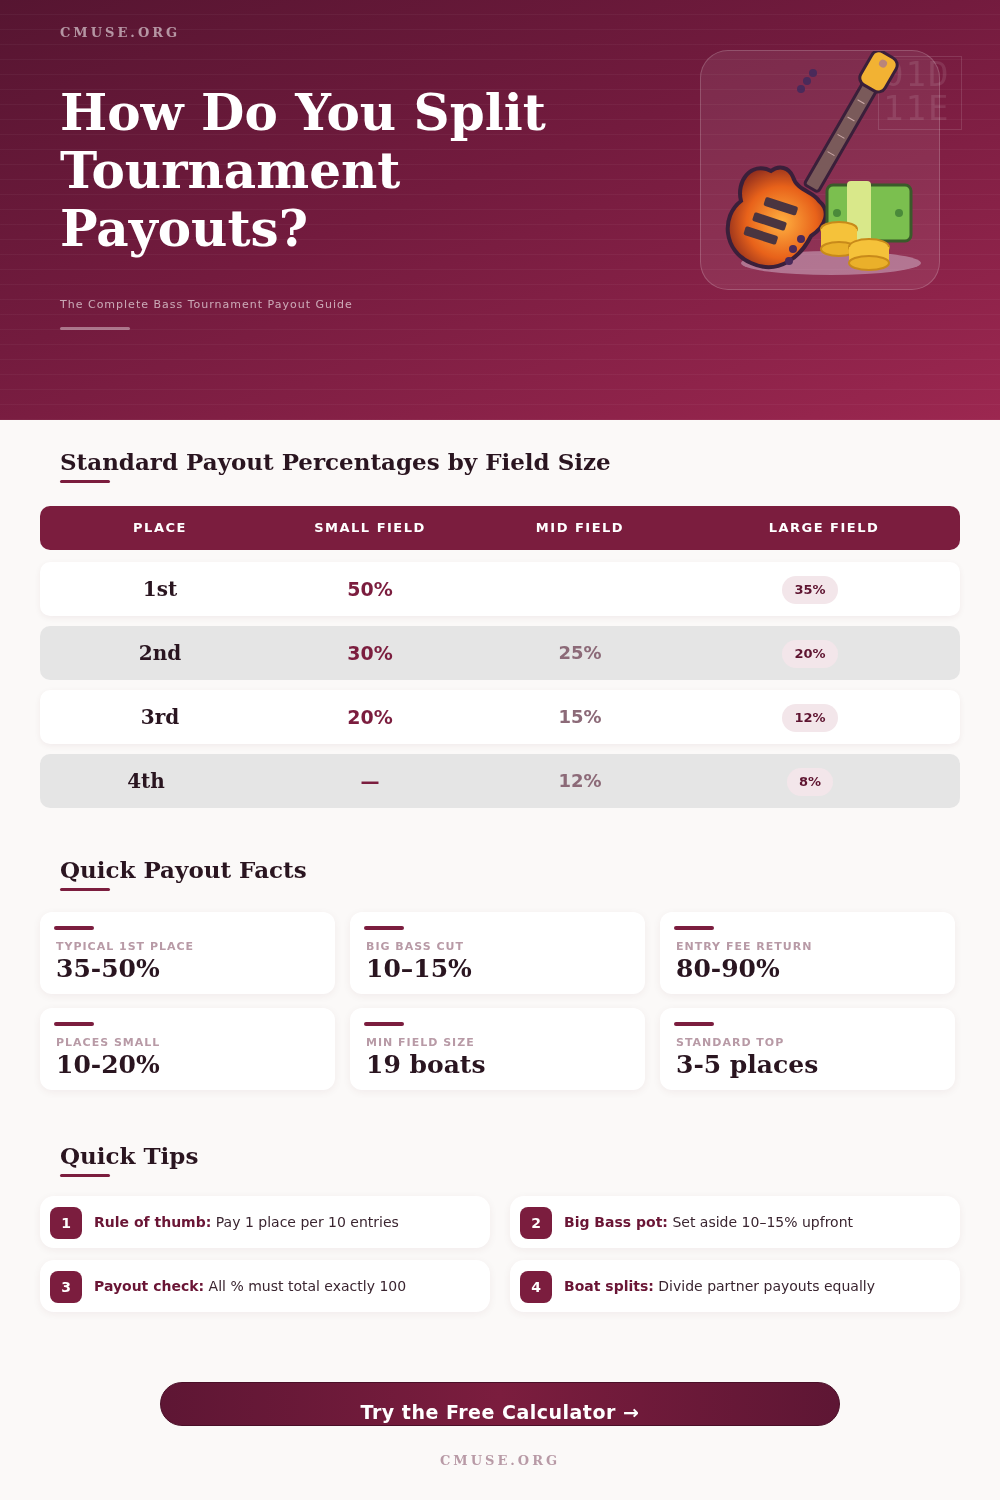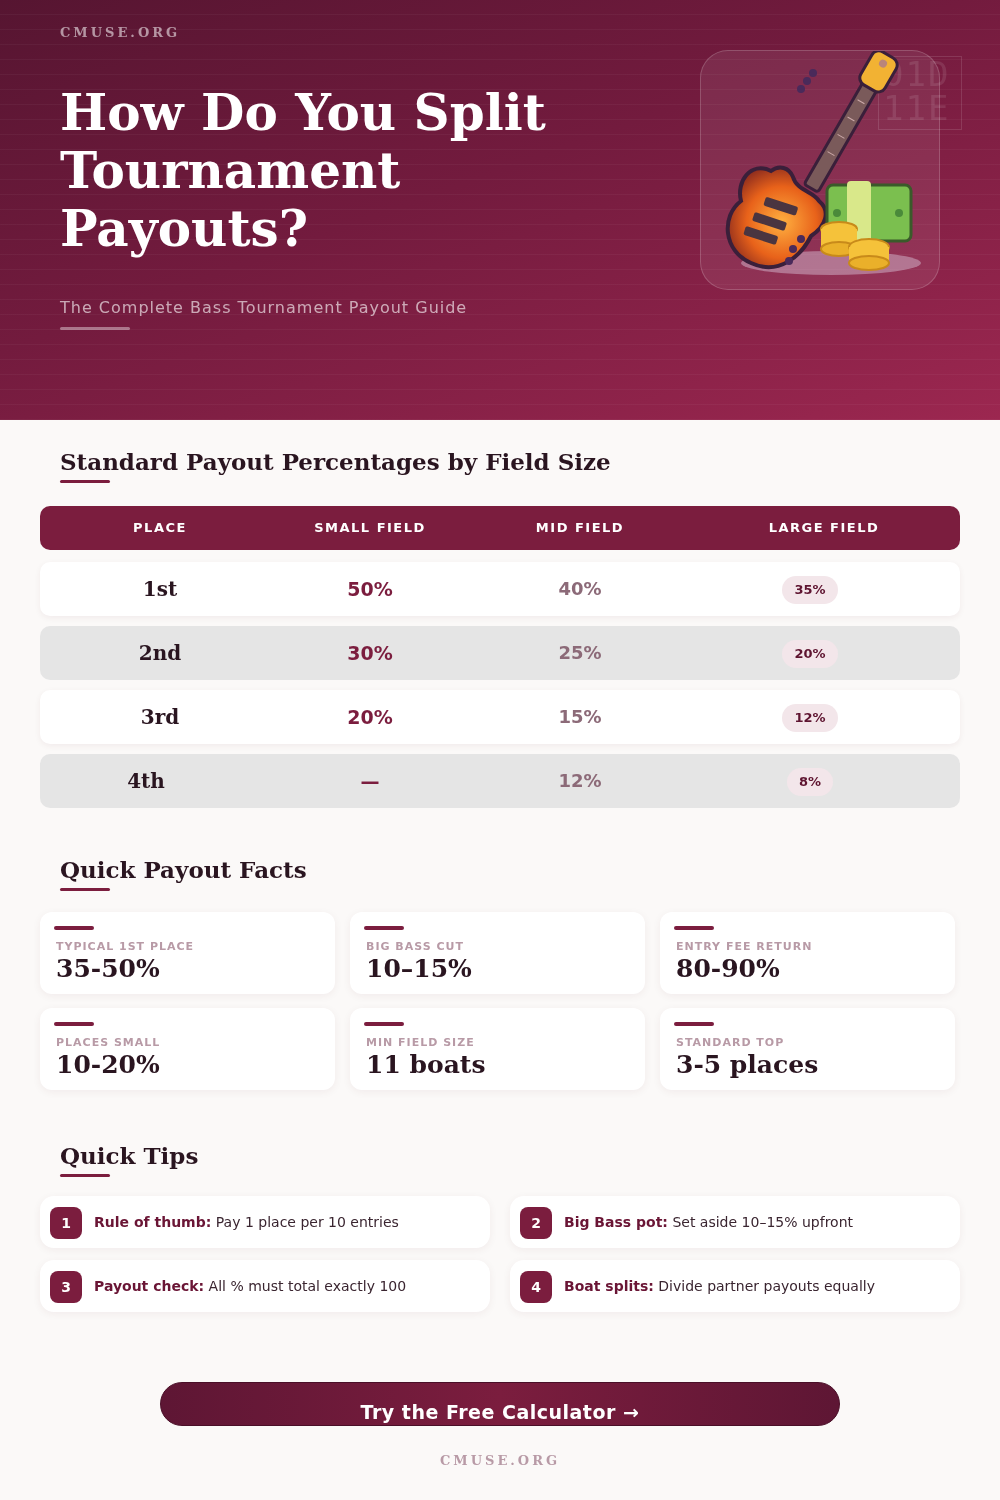--- a/index.html
+++ b/index.html
@@ -26,21 +26,21 @@
     font-family: "DejaVu Serif", serif; font-weight: bold;
     font-size: 13px; letter-spacing: 3px; color: rgba(255,255,255,0.55);
   }
   .hero-title {
     position: absolute; left: 60px; top: 84px; width: 560px;
     font-family: "DejaVu Serif", serif; font-weight: bold;
     font-size: 50px; line-height: 58px; color: #ffffff;
   }
   .hero-subtitle {
     position: absolute; left: 60px; top: 298px;
-    font-size: 16px; letter-spacing: 1px; color: rgba(255,255,255,0.62);
+    font-size: 11px; letter-spacing: 1px; color: rgba(255,255,255,0.62);
   }
   .hero-underline {
     position: absolute; left: 60px; top: 327px; width: 70px; height: 3px;
     border-radius: 2px; background: rgba(255,255,255,0.4);
   }
   .hero-illustration {
     position: absolute; left: 700px; top: 50px; width: 240px; height: 240px;
     border-radius: 28px; background: rgba(255,255,255,0.08);
     border: 1.5px solid rgba(255,255,255,0.18);
   }
@@ -210,21 +210,20 @@
 <div class="table-header">
   <div class="th" style="left:120px;">PLACE</div>
   <div class="th" style="left:330px;">SMALL FIELD</div>
   <div class="th" style="left:540px;">MID FIELD</div>
   <div class="th" style="left:784px;">LARGE FIELD</div>
 </div>
 
 <div class="table-row odd" style="top:562px;">
   <div class="cell place" style="left:120px;">1st</div>
   <div class="cell small" style="left:330px;">50%</div>
-  <div class="cell mid" style="left:540px;">40%</div>
   <div class="cell" style="left:770px;"><span class="pill">35%</span></div>
 </div>
 <div class="table-row even" style="top:626px;">
   <div class="cell place" style="left:120px;">2nd</div>
   <div class="cell small" style="left:330px;">30%</div>
   <div class="cell mid" style="left:540px;">25%</div>
   <div class="cell" style="left:770px;"><span class="pill">20%</span></div>
 </div>
 <div class="table-row odd" style="top:690px;">
   <div class="cell place" style="left:120px;">3rd</div>
@@ -258,21 +257,21 @@
   <div class="fact-value">80-90%</div>
 </div>
 <div class="fact-card" style="left:40px; top:1008px;">
   <div class="fact-bar"></div>
   <div class="fact-label">PLACES SMALL</div>
   <div class="fact-value">10-20%</div>
 </div>
 <div class="fact-card" style="left:350px; top:1008px;">
   <div class="fact-bar"></div>
   <div class="fact-label">MIN FIELD SIZE</div>
-  <div class="fact-value">11 boats</div>
+  <div class="fact-value">19 boats</div>
 </div>
 <div class="fact-card" style="left:660px; top:1008px;">
   <div class="fact-bar"></div>
   <div class="fact-label">STANDARD TOP</div>
   <div class="fact-value">3-5 places</div>
 </div>
 
 <h2 class="section-title" style="top:1142px;">Quick Tips</h2>
 <div class="section-underline" style="top:1174px;"></div>
 

